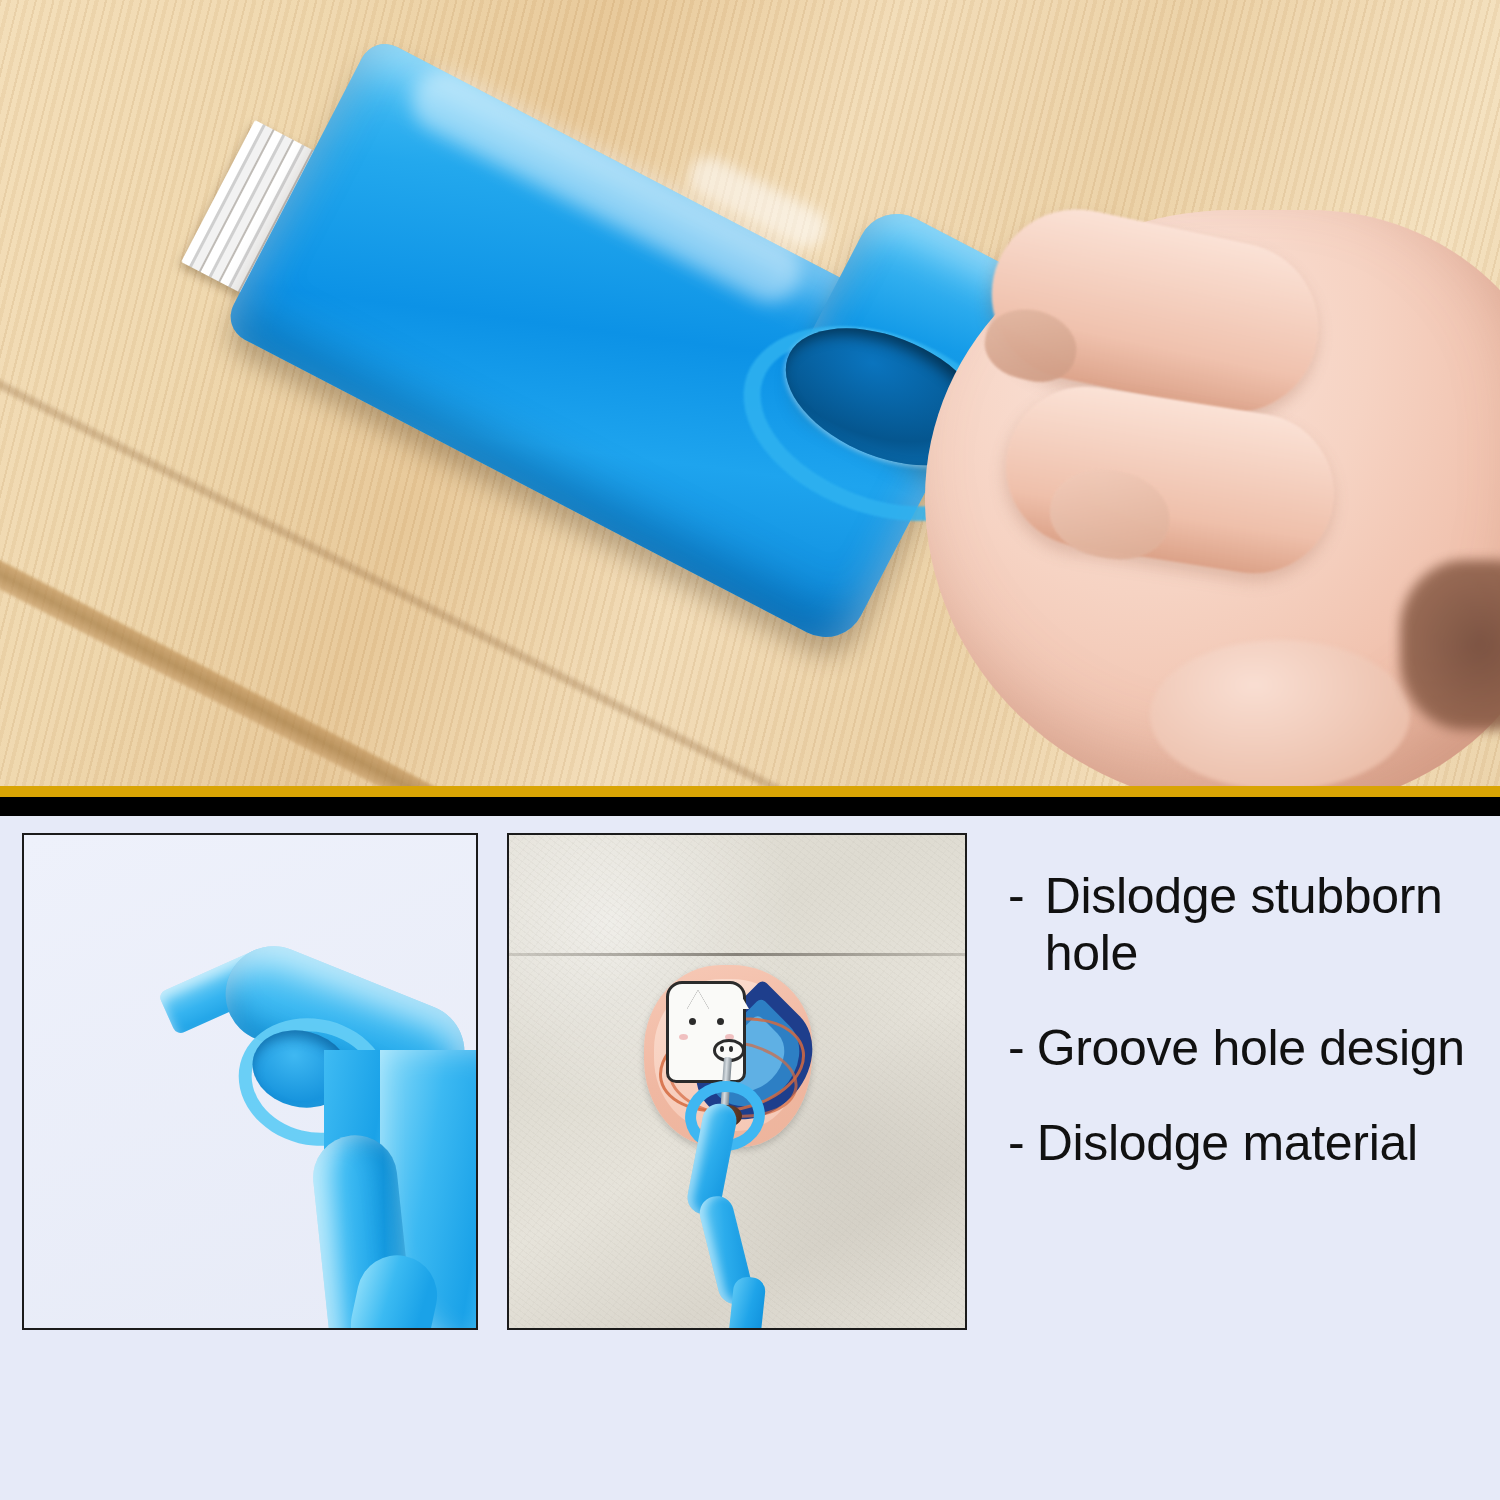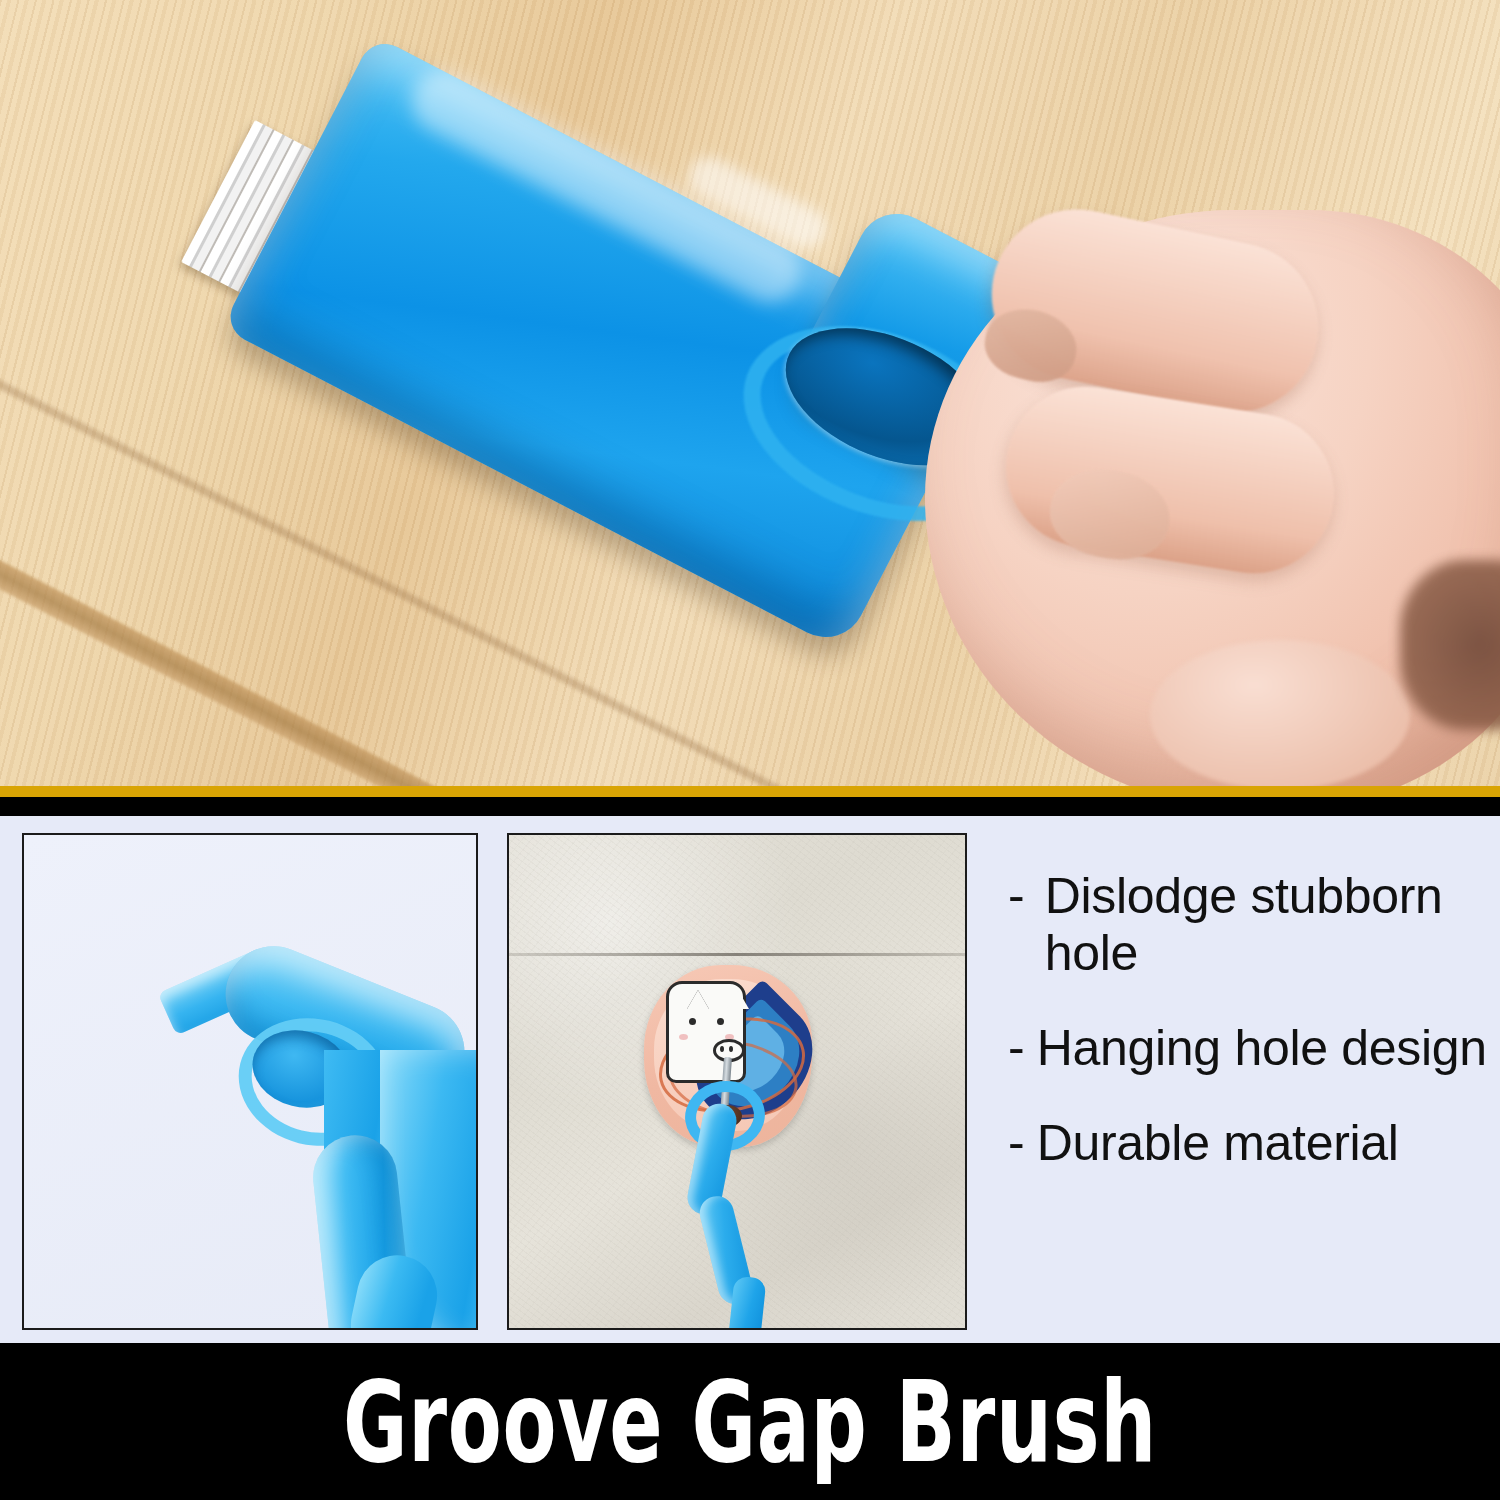--- a/index.html
+++ b/index.html
@@ -327,28 +327,25 @@
 
     <div class="bullets">
 
       <div class="bullet b1">
         <span class="dash">-</span>
         <span class="btext">Dislodge stubborn hole</span>
       </div>
 
       <div class="bullet">
         <span class="dash">-</span>
-        <span class="btext">Hanging hole design</span>
+        <span class="btext">Groove hole design</span>
       </div>
 
       <div class="bullet">
         <span class="dash">-</span>
-        <span class="btext">Durable material</span>
+        <span class="btext">Dislodge material</span>
       </div>
 
     </div>
   </div>
 
-  <div class="footer">
-    <div class="footer-title">Groove Gap Brush</div>
-  </div>
 
 </div>
 
 </body></html>

